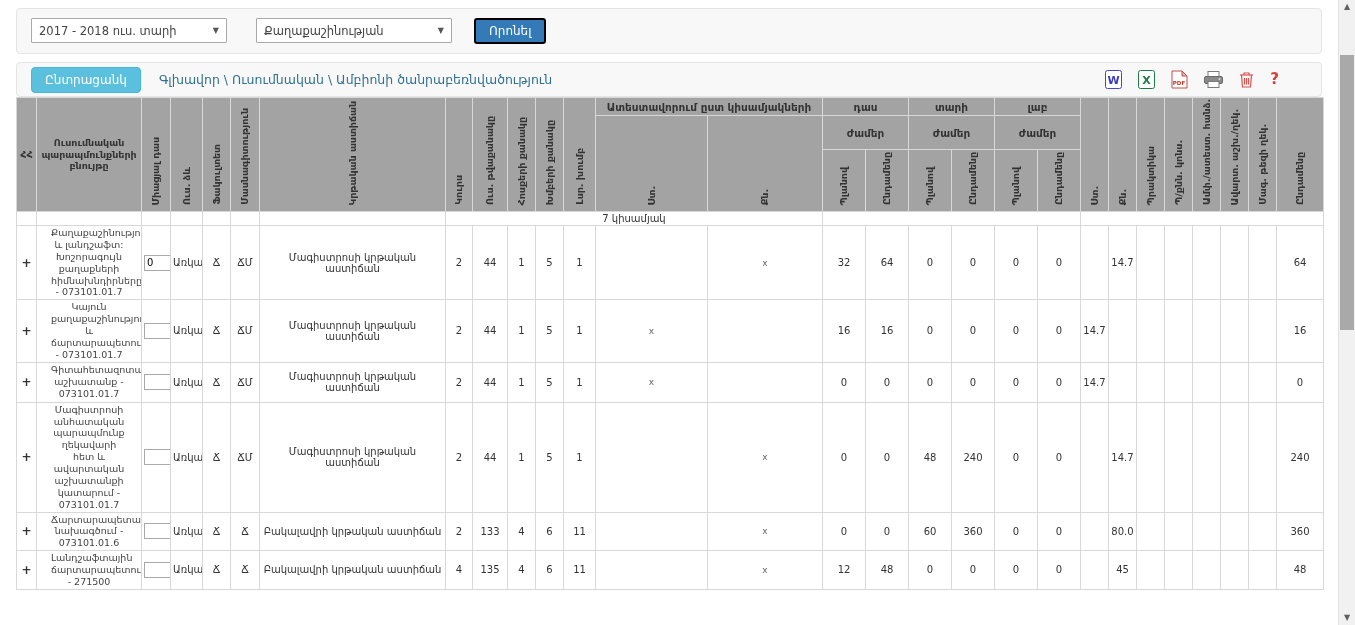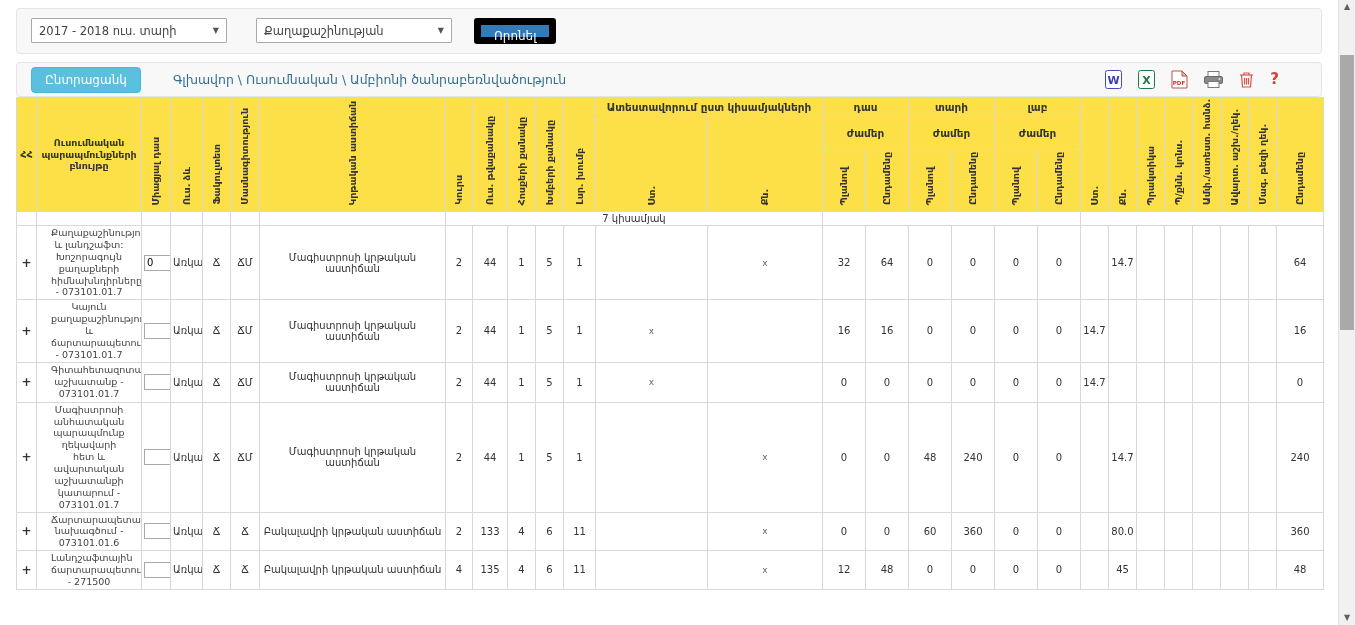--- a/index.html
+++ b/index.html
@@ -16,52 +16,52 @@
     border-radius:4px; padding:9px 14px; display:flex; align-items:flex-start;
   }
   .select {
     width:196px; height:25px; background:#fff; border:1px solid #a9a9a9;
     border-radius:1px; display:flex; align-items:center; justify-content:space-between;
     padding:0 7px; font-size:11.5px; color:#444; cursor:pointer;
   }
   .select .caret { font-size:8px; color:#555; }
   .select + .select { margin-left:29px; }
   .btn-search {
-    margin-left:22px; background:#337ab7; color:#fff; border:7px solid #000000;
+    margin-left:22px; background:#337ab7; color:#fff; border:2px solid #000000;
     border-radius:3px; font-size:12px; padding:4px 13px; height:26px;
     font-family:"DejaVu Sans", sans-serif; cursor:pointer;
   }
 
   
   .toolbar {
     margin:8px 16px 0 16px; background:#f8f8f8; border:1px solid #e5e5e5;
     border-radius:4px; padding:4px 14px; display:flex; align-items:center; height:35px;
   }
   .btn-menu {
     background:#5bc0de; border:1px solid #46b8da; color:#fff; border-radius:4px;
     font-size:12px; padding:5px 13px; font-family:"DejaVu Sans", sans-serif; cursor:pointer;
   }
-  .breadcrumb { margin-left:32px; color:#31708f; font-size:12.5px; flex:1; }
+  .breadcrumb { margin-left:18px; color:#31708f; font-size:12.5px; flex:1; }
   .tool-icons { display:flex; align-items:center; gap:16px; padding-right:28px; }
   .tool-icons span { display:inline-flex; cursor:pointer; }
   .help-q { color:#d43f3a; font-weight:bold; font-size:15px; line-height:1; }
 
   
   .page-title { font-size:20px; font-weight:400; color:#222; margin:20px 0 8px 16px; }
 
   
   table.grid {
     border-collapse:collapse; table-layout:fixed; margin:0 16px; width:1307px;
     background:#fff;
   }
   .grid th, .grid td {
     border:1px solid #d8d8d8; text-align:center; vertical-align:middle;
     padding:1px 2px; overflow:hidden;
   }
-  .grid th { font-size:9.5px; font-weight:bold; color:#333; background:#fde047;text-align:center; }
+  .grid th { font-size:9.5px; font-weight:bold; color:#333; background:#a3a3a3;text-align:center; }
   .grid thead tr.h1 { height:18px; }
   .grid thead tr.h2 { height:20px; }
   .grid thead tr.h3 { height:62px; }
   th.rot { vertical-align:bottom; padding-bottom:4px; }
   .vtext {
     writing-mode:vertical-rl; transform:rotate(180deg); white-space:nowrap;
     display:inline-block; line-height:1.05; font-size:9.5px;
   }
   th.group-h { font-size:10.5px; font-weight:bold; }
   th.hname { font-size:9.5px; line-height:1.25; }

